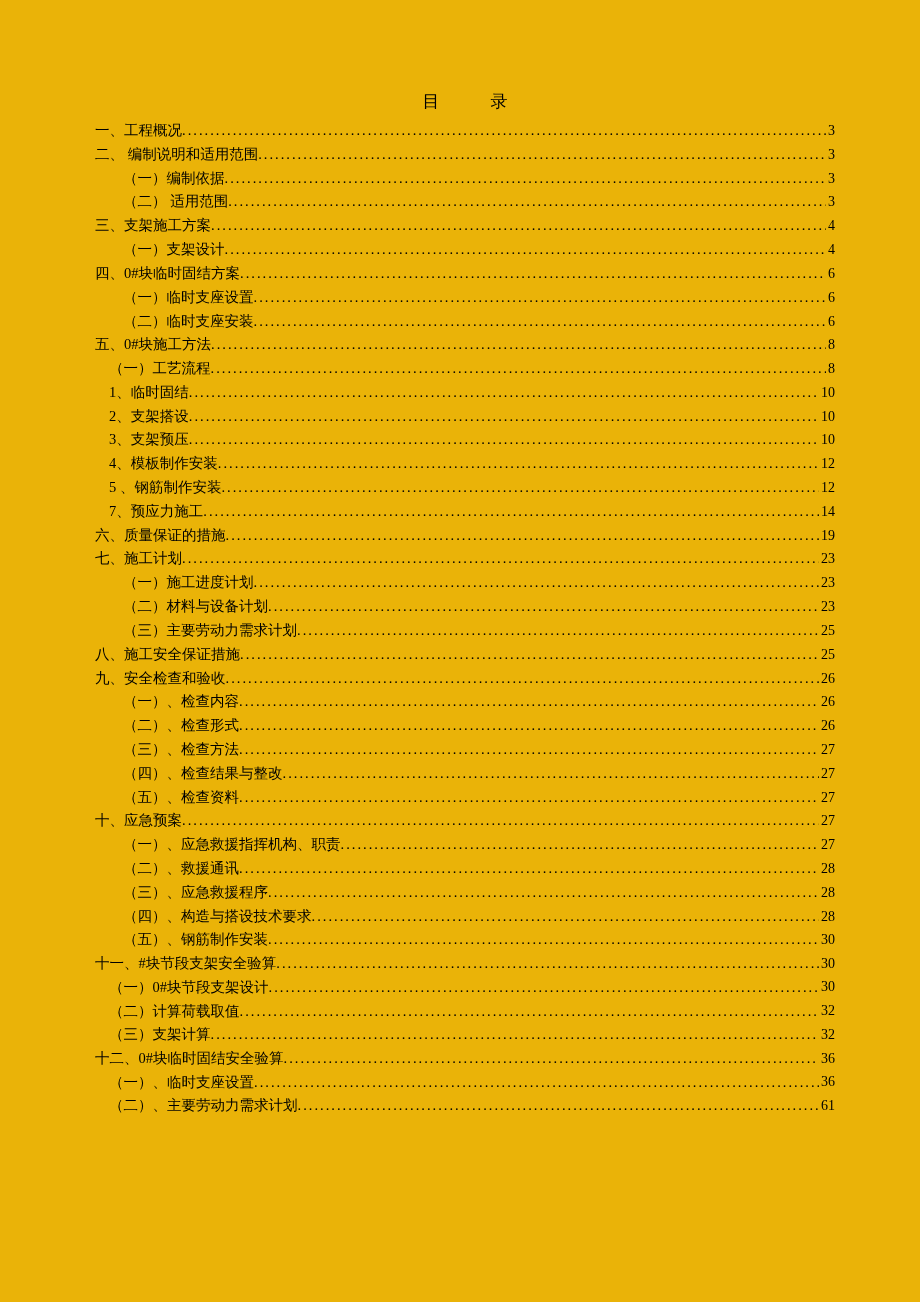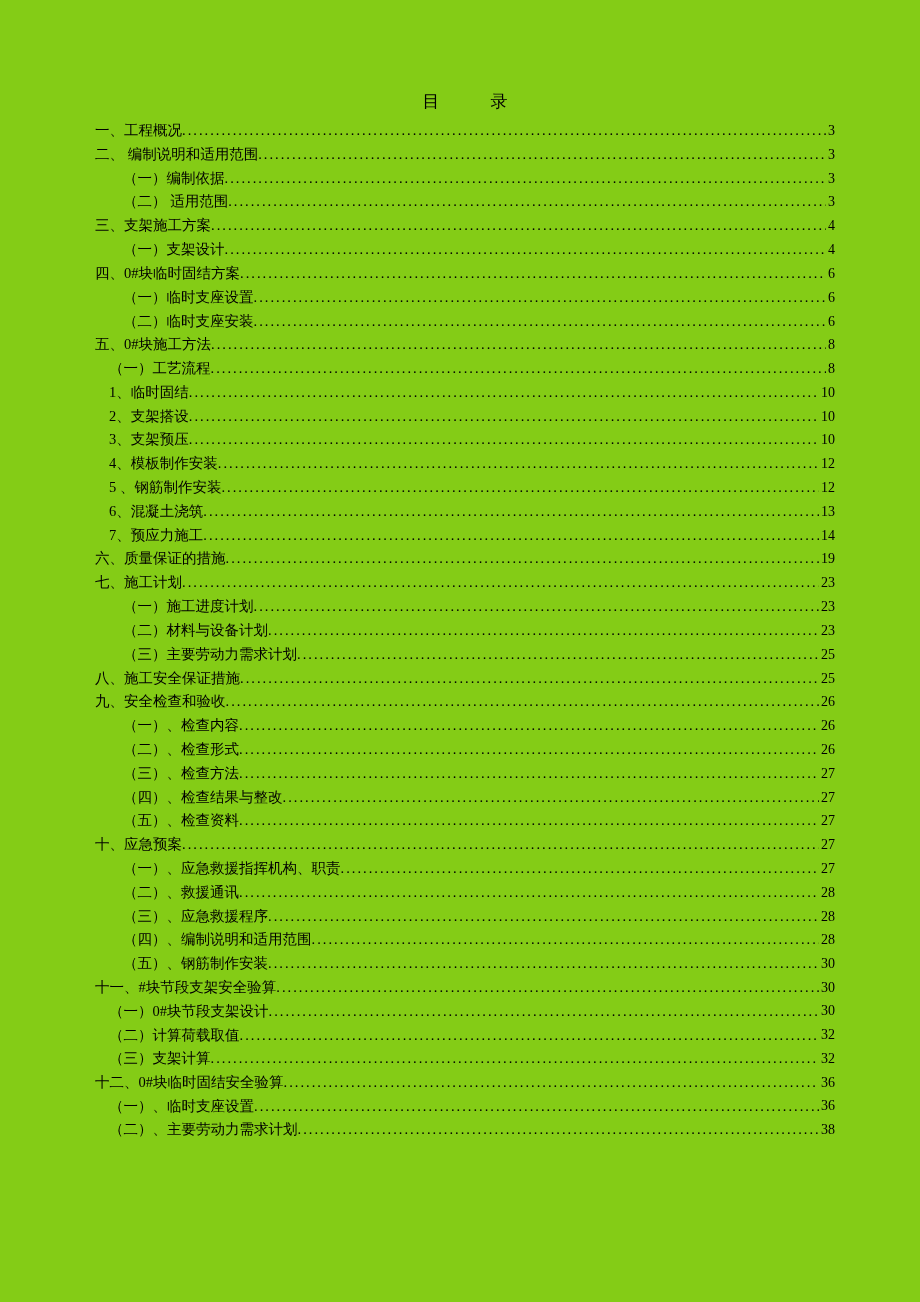--- a/index.html
+++ b/index.html
@@ -1,16 +1,16 @@
 <!DOCTYPE html>
 <html><head>
   <meta charset="utf-8">
   <style>
     body { background: #fff; margin: 0; padding: 0; font-family: "SimSun", "宋体", serif; }
-    .page { width: 920px; min-height: 1302px; margin: 0 auto; background: #84cc16; padding: 90px 85px 80px 95px; box-sizing: border-box; color: #000; }
+    .page { width: 920px; min-height: 1302px; margin: 0 auto; background: #eab308; padding: 90px 85px 80px 95px; box-sizing: border-box; color: #000; }
     .title { font-size: 17px; text-align: center; margin-bottom: 6px; letter-spacing: 0; }
     .title span { display: inline-block; }
     .toc-row { display: flex; align-items: baseline; font-size: 14.5px; line-height: 1.63; white-space: nowrap; }
     .indent-0 { padding-left: 0; justify-content: space-between; }
     .indent-1 { padding-left: 28px; text-align: center; }
     .indent-2 { padding-left: 14px; align-items: center; }
     .indent-3 { padding-left: 14px; }
     .label { flex: 0 0 auto; }
     .leader { flex: 1 1 auto; overflow: hidden; letter-spacing: 2px; color: #000; }
     .leader::before { content: "........................................................................................................................................................................................................"; }
@@ -99,25 +99,20 @@
         <span class="label">4、模板制作安装</span>
         <span class="leader"></span>
         <span class="pagenum num2">12</span>
       </div>
       <div class="toc-row indent-3">
         <span class="label">5 、钢筋制作安装</span>
         <span class="leader"></span>
         <span class="pagenum num2">12</span>
       </div>
       <div class="toc-row indent-3">
-        <span class="label">6、混凝土浇筑</span>
-        <span class="leader"></span>
-        <span class="pagenum num2">13</span>
-      </div>
-      <div class="toc-row indent-3">
         <span class="label">7、预应力施工</span>
         <span class="leader"></span>
         <span class="pagenum num2">14</span>
       </div>
       <div class="toc-row indent-0">
         <span class="label">六、质量保证的措施</span>
         <span class="leader"></span>
         <span class="pagenum num2">19</span>
       </div>
       <div class="toc-row indent-0">
@@ -189,21 +184,21 @@
         <span class="label">（二）、救援通讯</span>
         <span class="leader"></span>
         <span class="pagenum num2">28</span>
       </div>
       <div class="toc-row indent-1">
         <span class="label">（三）、应急救援程序</span>
         <span class="leader"></span>
         <span class="pagenum num2">28</span>
       </div>
       <div class="toc-row indent-1">
-        <span class="label">（四）、编制说明和适用范围</span>
+        <span class="label">（四）、构造与搭设技术要求</span>
         <span class="leader"></span>
         <span class="pagenum num2">28</span>
       </div>
       <div class="toc-row indent-1">
         <span class="label">（五）、钢筋制作安装</span>
         <span class="leader"></span>
         <span class="pagenum num2">30</span>
       </div>
       <div class="toc-row indent-0">
         <span class="label">十一、#块节段支架安全验算</span>
@@ -231,16 +226,16 @@
         <span class="pagenum num2">36</span>
       </div>
       <div class="toc-row indent-2">
         <span class="label">（一）、临时支座设置</span>
         <span class="leader"></span>
         <span class="pagenum num2">36</span>
       </div>
       <div class="toc-row indent-2">
         <span class="label">（二）、主要劳动力需求计划</span>
         <span class="leader"></span>
-        <span class="pagenum num2">38</span>
+        <span class="pagenum num2">61</span>
       </div>
     </div>
 </div>
 
 </body></html>

